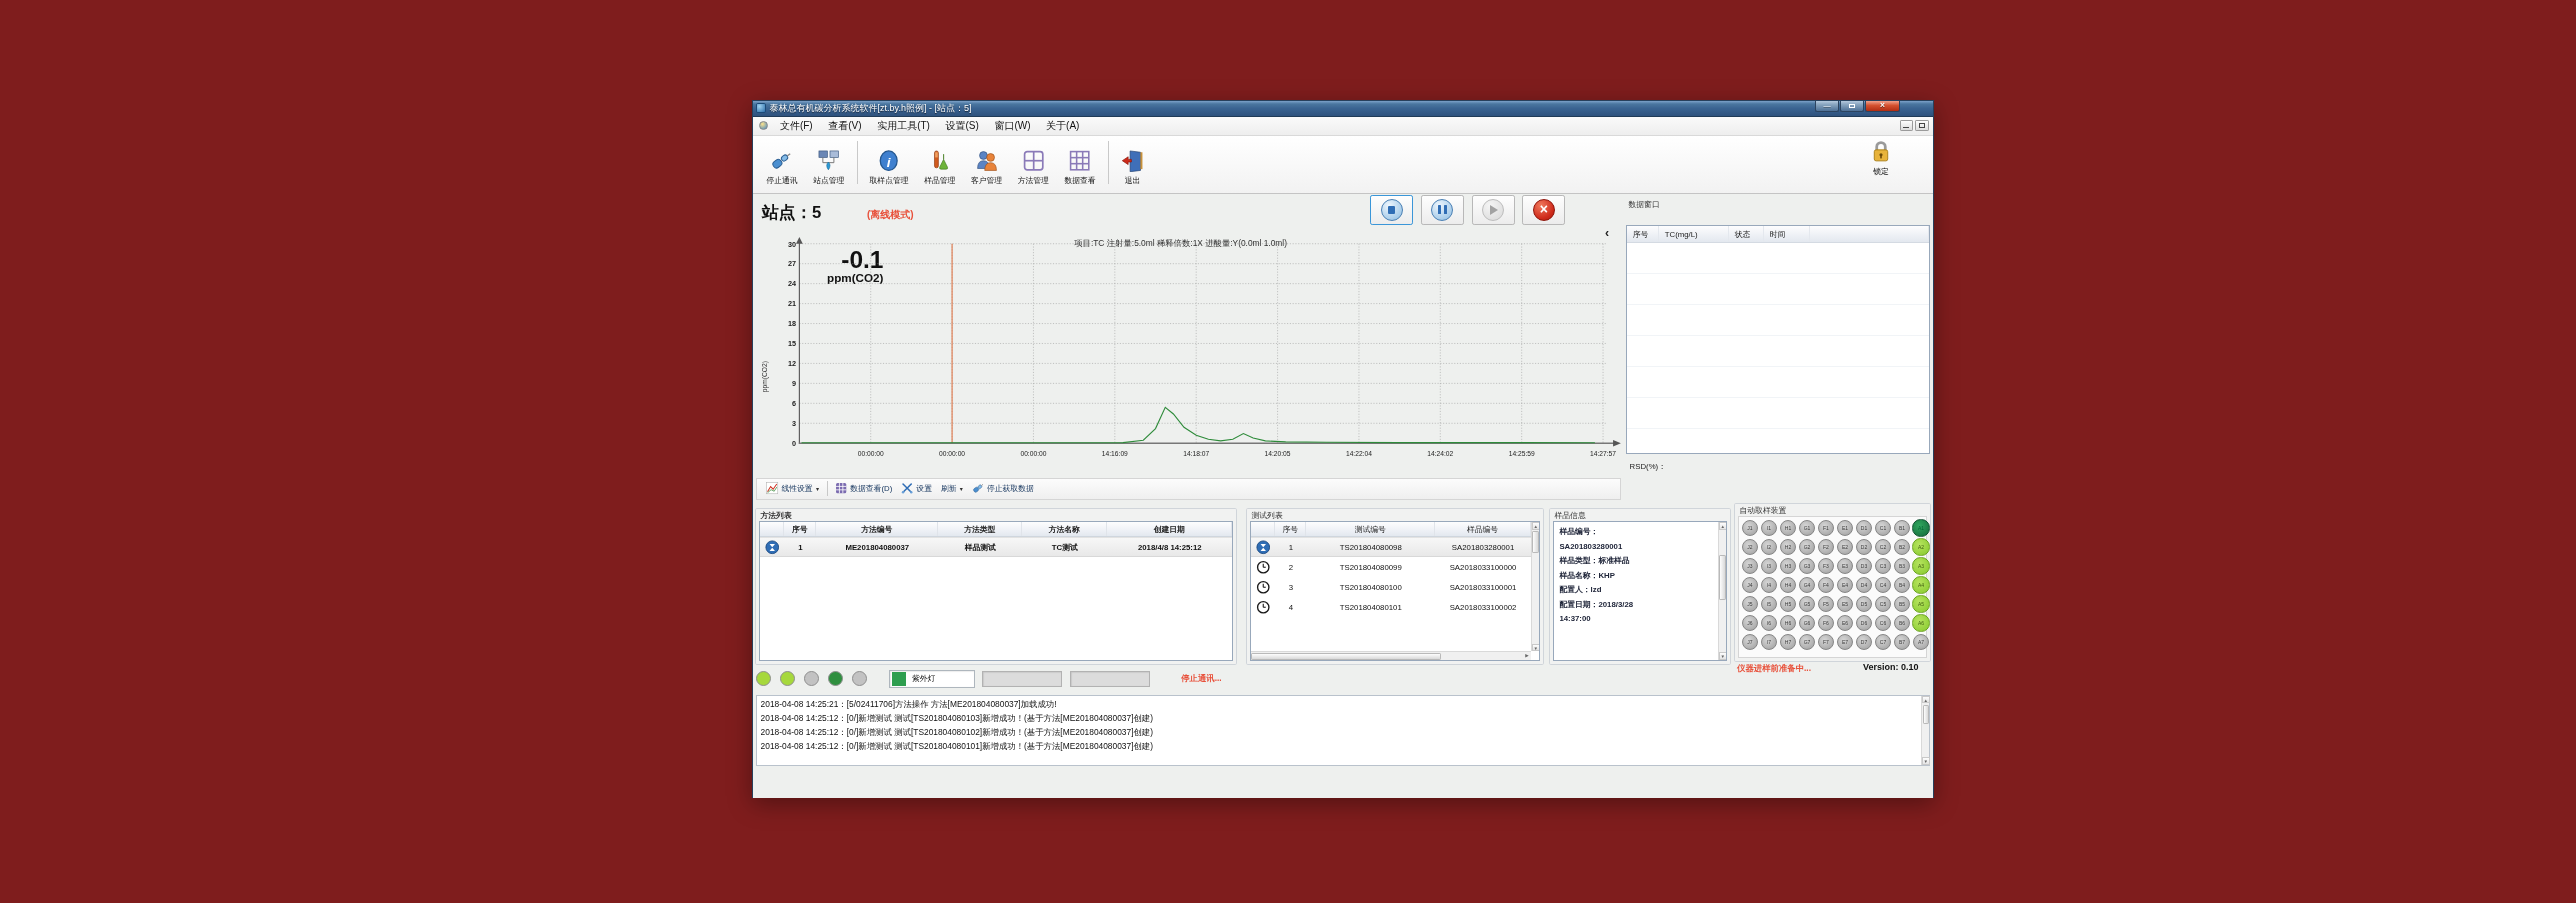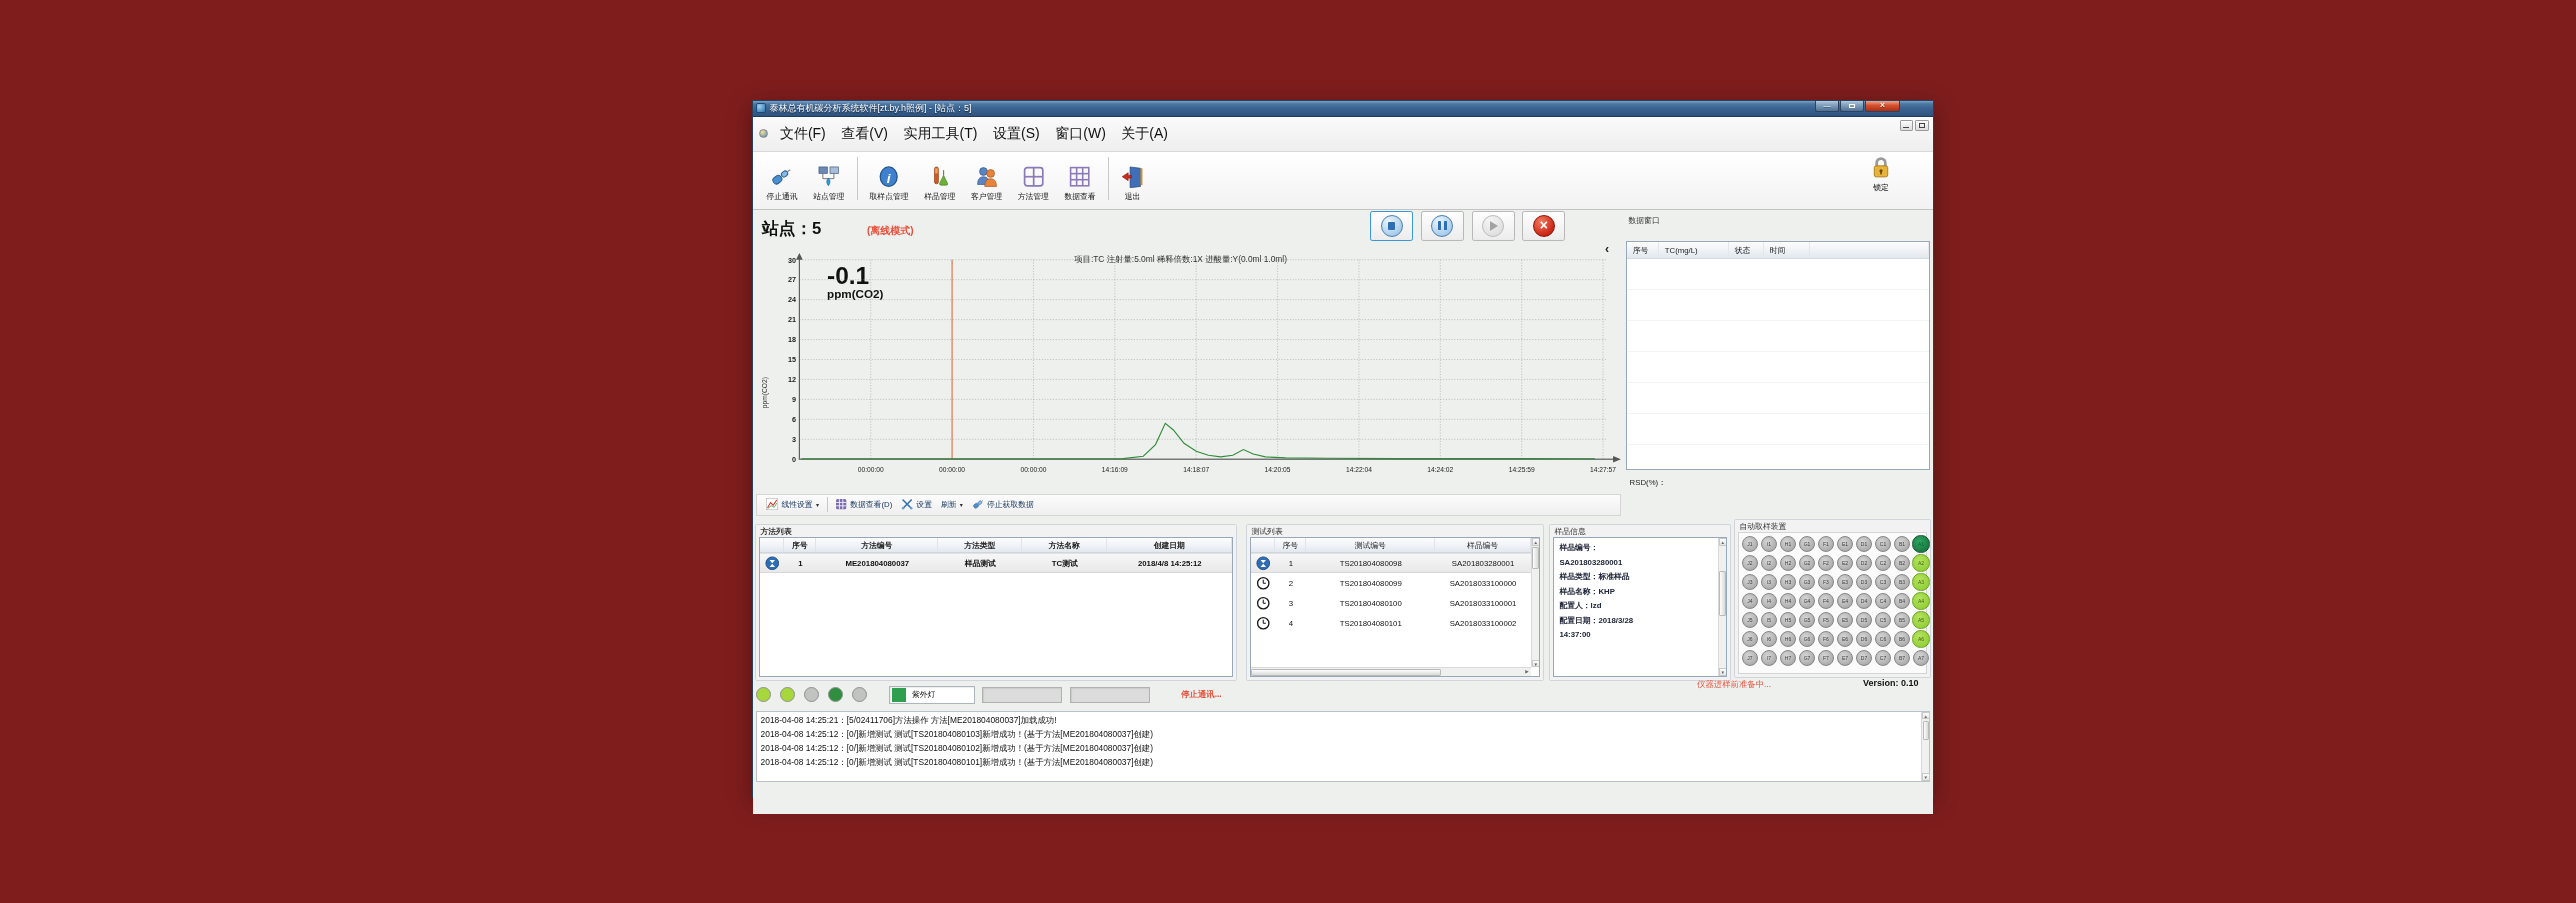--- a/index.html
+++ b/index.html
@@ -17,22 +17,22 @@
   .title-text{color:#fff;font-size:9px;text-shadow:0 0.6px 1.1px rgba(0,0,0,.65);white-space:nowrap;}
   .winbtns{position:absolute;right:33px;top:0;display:flex;}
   .wbtn{width:24.5px;height:10.6px;border:0.6px solid #2c4užwait;}
   .wbtn{width:24.5px;height:10.6px;border:0.6px solid #2c4460;border-top:none;border-radius:0 0 2.2px 2.2px;
     background:linear-gradient(#cfdce8aa,#7e97ad55);display:flex;align-items:center;justify-content:center;margin-left:0.6px;}
   .wbtn .glyph{color:#fff;font-size:7.2px;line-height:5.6px;text-shadow:0 0.6px 0.6px #00000088;}
   .wbtn .boxglyph{width:5.6px;height:4.5px;border:0.6px solid #fff;}
   .wbtn.close{width:35px;background:linear-gradient(#f0a18c,#d4512f 45%,#b02c12);}
   .wbtn.close .glyph{font-size:8.4px;font-weight:bold;}
 
-  .menubar{position:relative;height:35px;background:linear-gradient(#fafafa,#eeeeee);
-    display:flex;align-items:center;padding-left:4.5px;border-bottom:0.6px solid #d9d9d9;font-size:14px;color:#111;}
+  .menubar{position:relative;height:19px;background:linear-gradient(#fafafa,#eeeeee);
+    display:flex;align-items:center;padding-left:4.5px;border-bottom:0.6px solid #d9d9d9;font-size:10px;color:#111;}
   .menu-appicon{width:9px;height:9px;border-radius:50%;margin:0 5.6px 0 1.1px;
     background:radial-gradient(circle at 35% 30%,#ffe28a,#3f86c9);border:0.6px solid #888;}
   .menu-item{padding:2.2px 6.7px;margin-right:2.2px;}
   .mdi-controls{position:absolute;right:4.5px;top:3.3px;display:flex;gap:2.2px;}
   .mdi-btn{width:13.4px;height:11px;border:0.6px solid #9a9a9a;background:linear-gradient(#fdfdfd,#dcdcdc);
     display:flex;align-items:center;justify-content:center;border-radius:1.1px;}
   .mdi-min{width:5.6px;height:1.7px;background:#444;margin-top:4.5px;}
   .mdi-restore{width:6.1px;height:5px;border:0.6px solid #444;border-top:1.7px solid #444;}
 
   .toolbar{position:relative;height:58px;background:linear-gradient(#ffffff,#f2f2f2);
@@ -63,21 +63,21 @@
   .glyph-stopsq{width:7.8px;height:7.8px;background:#2f6db5;border-radius:1.1px;}
   .glyph-pause{display:flex;gap:2.8px;}
   .glyph-pause i{display:block;width:3.3px;height:9.5px;background:#2f6db5;border-radius:0.6px;}
   .glyph-play{width:0;height:0;border-left:8.4px solid #a2a2a2;border-top:5px solid transparent;border-bottom:5px solid transparent;margin-left:2.2px;}
   .glyph-x{color:#fff;font-size:14px;font-weight:bold;line-height:14px;margin-top:-1.1px;}
   .collapse-arrow{position:absolute;left:852px;top:32px;font-size:12.3px;font-weight:bold;color:#222;}
 
   .y-axis-title{position:absolute;left:7.8px;top:167px;writing-mode:vertical-rl;transform:rotate(180deg);
     font-size:6.7px;color:#333;}
   .chart-annotation{position:absolute;left:74px;top:54px;color:#111;}
-  .chart-annotation .val{font-size:24.5px;font-weight:bold;line-height:23.4px;}
+  .chart-annotation .val{font-size:24.5px;font-weight:bold;line-height:23.4px;text-align:right;}
   .chart-annotation .unit{font-size:11.7px;font-weight:bold;}
   #chart-svg{position:absolute;left:33px;top:43px;}
 
   .chart-toolbar{position:absolute;left:3.3px;top:284px;width:865px;height:22px;
     background:linear-gradient(#fcfcfc,#efefef);border:0.6px solid #d5d5d5;display:flex;align-items:center;
     padding-left:4.5px;font-size:7.8px;color:#13335c;}
   .ct-item{display:flex;align-items:center;padding:2.2px 4.5px;}
   .ct-item svg{width:12.3px;height:12.3px;margin-right:2.8px;}
   .ct-drop{margin-left:3.3px;font-size:6.1px;color:#333;}
   .ct-sep{width:0.6px;height:14.5px;background:#c8c8c8;margin:0 3.3px;}
@@ -121,21 +121,21 @@
   .rsd-label{position:absolute;left:5.6px;bottom:6.7px;font-size:7.8px;color:#222;}
 
   
   .as-inner{position:absolute;left:2.8px;top:12.3px;right:2.8px;bottom:2.8px;background:#fbfbfb;border:0.6px solid #d5d5d5;}
   .as-grid{position:absolute;left:1.7px;top:1.7px;display:grid;grid-template-columns:repeat(10,19px);grid-auto-rows:19px;}
   .as-cell{display:flex;align-items:center;justify-content:center;}
   .as-circle{width:16.7px;height:16.7px;border-radius:50%;background:radial-gradient(circle at 40% 35%,#d6d6d6,#9d9d9d);
     border:1.7px solid #868686;display:flex;align-items:center;justify-content:center;font-size:5px;color:#3c3c3c;}
   .as-circle.dark{background:radial-gradient(circle at 40% 35%,#2fa65e,#13683a);border:1.1px solid #0e5230;color:#063;width:17.3px;height:17.3px;}
   .as-circle.light{background:radial-gradient(circle at 40% 35%,#b6e35e,#85c92c);border:1.1px solid #6aa31e;color:#3d5c10;width:17.3px;height:17.3px;}
-  .as-status{position:absolute;left:944px;top:469px;font-size:8.4px;font-weight:normal;color:#e8503a;}
+  .as-status{position:absolute;left:984px;top:469px;font-size:8.4px;font-weight:bold;color:#e8503a;}
   .as-version{position:absolute;left:1110px;top:468px;font-size:9px;font-weight:bold;color:#111;}
 
   
   .led-row{position:absolute;left:3.3px;top:473px;width:865px;height:24.5px;display:flex;align-items:center;}
   .led{width:15px;height:15px;border-radius:50%;border:1.1px solid #8f8f8f;margin-right:9px;}
   .lamp-panel{width:86px;height:18px;background:#fff;border:0.6px solid #aeb6bd;box-shadow:inset 0.6px 0.6px 1.1px #00000022;
     display:flex;align-items:center;margin-left:12.3px;}
   .lamp-square{width:14.5px;height:14.5px;background:#2e9e4f;margin:0 5.6px 0 2.2px;}
   .lamp-label{font-size:7.8px;color:#111;}
   .gray-bar{width:80px;height:16.7px;background:#dcdcdc;border:0.6px solid #b2b2b2;box-shadow:inset 0.6px 0.6px 1.1px #00000022;margin-left:7.8px;}

